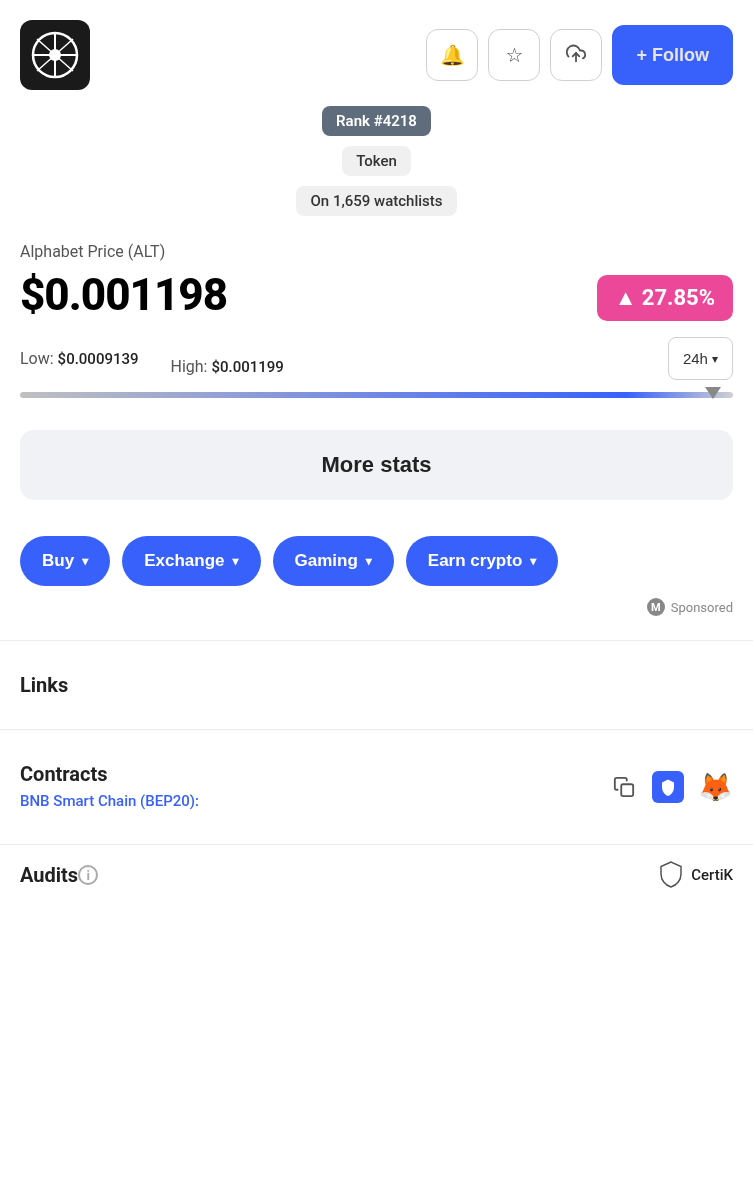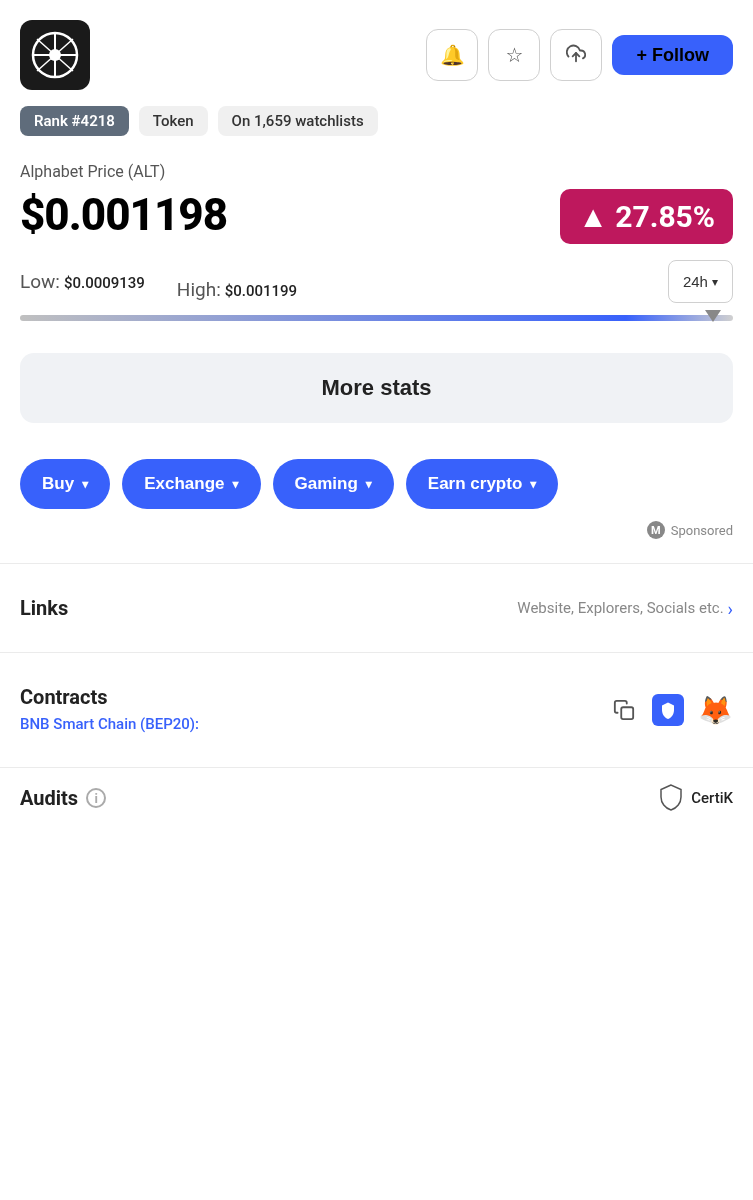--- a/index.html
+++ b/index.html
@@ -43,35 +43,36 @@
       background: #fff;
       display: flex;
       align-items: center;
       justify-content: center;
       cursor: pointer;
       font-size: 20px;
       color: #555;
     }
     .follow-btn {
       background: #3861fb;
-      color: #000000;
+      color: #e5e5e5;
       border: none;
       border-radius: 12px;
       padding: 0 24px;
-      height: 40px;
+      height: 60px;
       font-size: 18px;
       font-weight: 600;
       cursor: pointer;
       white-space: nowrap;
     }
     .badges {
       display: flex;
       align-items: center;
       gap: 10px;
       padding: 0 20px 16px 20px;
+      flex-direction: column;
     }
     .badge-rank {
       background: #5f6c7b;
       color: #fff;
       border-radius: 8px;
       padding: 6px 14px;
       font-size: 15px;
       font-weight: 600;
     }
     .badge-tag {
@@ -85,50 +86,50 @@
     .price-section {
       padding: 10px 20px 0 20px;
     }
     .price-label {
       color: #555;
       font-size: 16px;
       margin-bottom: 8px;
     }
     .price-row {
       display: flex;
-      align-items: flex-start;
+      align-items: flex-end;
       justify-content: space-between;
       margin-bottom: 16px;
     }
     .price-value {
       font-size: 44px;
       font-weight: 800;
       color: #000;
       letter-spacing: -1px;
     }
     .percent-badge {
-      background: #be185d;
+      background: #ec4899;
       color: #fff;
       border-radius: 10px;
       padding: 10px 18px;
-      font-size: 30px;
+      font-size: 22px;
       font-weight: 700;
       display: flex;
       align-items: center;
       gap: 4px;
     }
     .low-high-row {
       display: flex;
       align-items: center;
       gap: 0;
       margin-bottom: 12px;
     }
     .low-high-label {
       color: #555;
-      font-size: 19px;
+      font-size: 16px;
     }
     .low-high-value {
       color: #222;
       font-size: 15px;
       font-weight: 500;
     }
     .low-section {
       margin-right: 32px;
     }
     .high-section {
@@ -302,21 +303,20 @@
     }
     .audits-section {
       padding: 8px 20px 16px 20px;
       display: flex;
       align-items: center;
       justify-content: space-between;
     }
     .audits-left {
       display: flex;
       align-items: center;
-      gap: 8px;
     }
     .audits-label {
       font-size: 20px;
       font-weight: 700;
       color: #222;
     }
     .info-circle {
       width: 20px;
       height: 20px;
       border-radius: 50%;
@@ -443,24 +443,20 @@
     <span>M</span>
   </div>
   <span>Sponsored</span>
 </div>
 
 <div class="divider"></div>
 
 
 <div class="info-row">
   <span class="info-label">Links</span>
-  <span class="info-link">
-    <span>Website, Explorers, Socials etc.</span>
-    <span class="chevron-right">›</span>
-  </span>
 </div>
 
 <div class="divider"></div>
 
 
 <div class="info-row">
   <div class="contracts-left">
     <div class="contracts-label">Contracts</div>
     <div class="contract-chain">BNB Smart Chain (BEP20):</div>
   </div>

